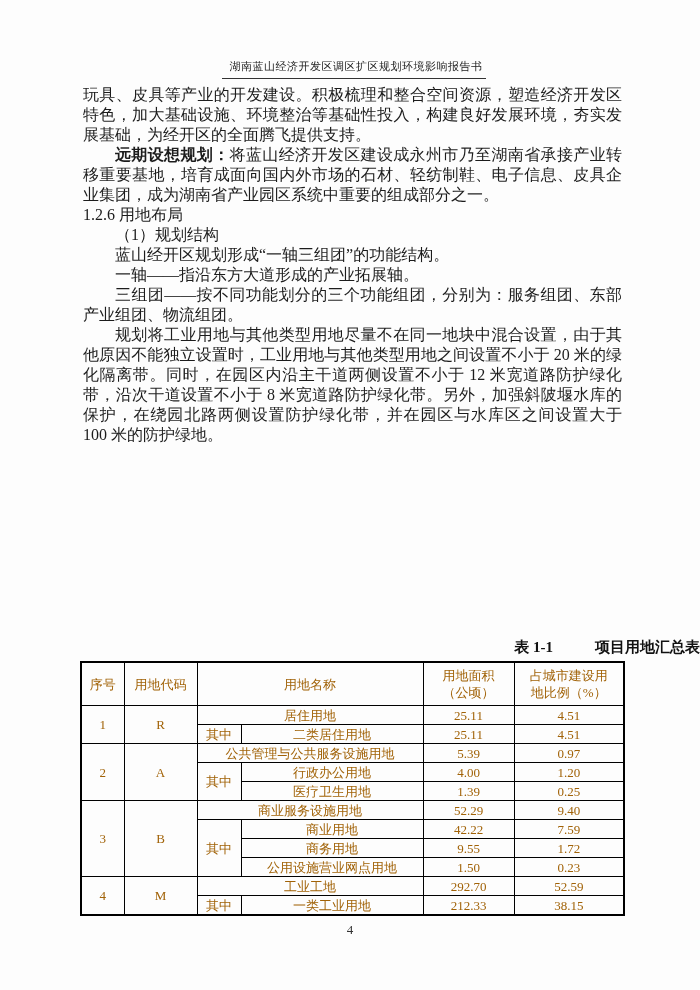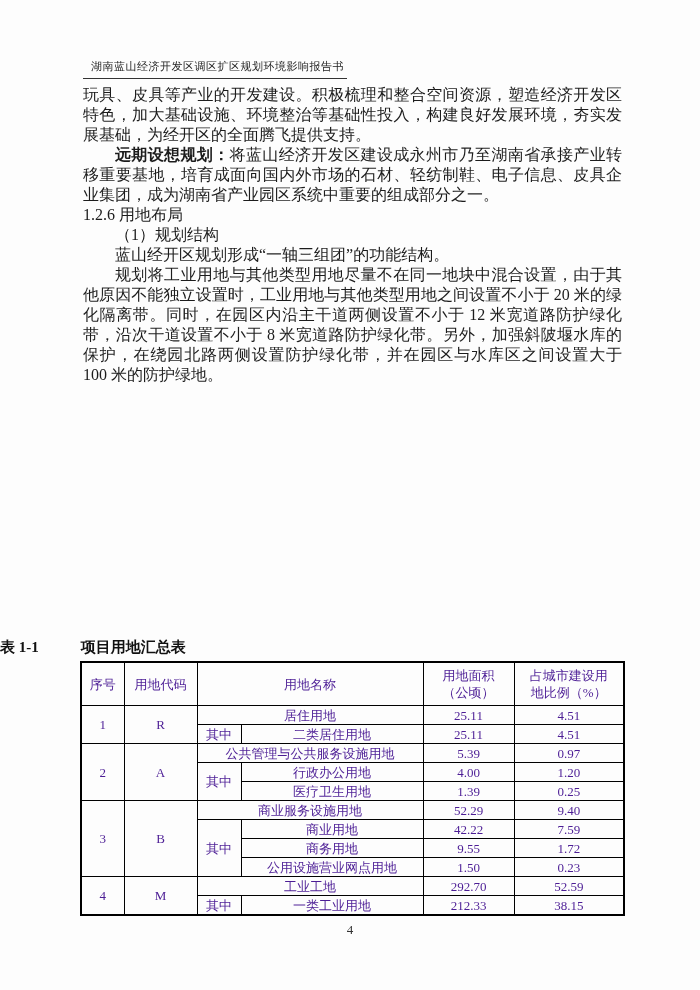--- a/index.html
+++ b/index.html
@@ -13,21 +13,21 @@
     position: relative;
     width: 700px; height: 990px;
     background: #fdfdfd;
     overflow: hidden;
   }
 
   
   .doc-header {
     position: absolute;
     top: 56px; right: 76px; left: 83px;
-    text-align: left;
+    text-align: center;
   }
   .doc-header .title-line {
     display: inline-block;
     font-size: 11px;
     letter-spacing: 0.5px;
     color: #222;
     padding: 0 3px 4px 8px;
     border-bottom: 1.5px solid #333;
   }
 
@@ -40,36 +40,36 @@
     text-align: justify;
   }
   .body-text p { margin: 0; text-indent: 32px; }
   .body-text p.noind { text-indent: 0; }
   .body-text .lead-bold { font-weight: bold; }
 
   
   .tbl-caption {
     position: absolute;
     top: 638px; left: 0; width: 700px;
-    text-align: left;
+    text-align: right;
     font-weight: bold;
     font-size: 15px;
     color: #111;
   }
   .tbl-caption .cap-title { margin-left: 42px; }
 
   
   .tbl-wrap { position: absolute; top: 661px; left: 80px; }
   table.land-table {
     border-collapse: collapse;
     table-layout: fixed;
     width: 543px;
     border: 2px solid #000;
     font-size: 13px;
-    color: #4c1d95;
+    color: #a16207;
   }
   table.land-table td {
     border: 1px solid #000;
     text-align: center;
     vertical-align: middle;
     padding: 0 2px;
     height: 18px;
     line-height: 15px;
     overflow: hidden;
   }
@@ -87,20 +87,22 @@
   <div class="doc-header">
     <span class="title-line">湖南蓝山经济开发区调区扩区规划环境影响报告书</span>
   </div>
 
   <div class="body-text">
     <p class="noind">玩具、皮具等产业的开发建设。积极梳理和整合空间资源，塑造经济开发区特色，加大基础设施、环境整治等基础性投入，构建良好发展环境，夯实发展基础，为经开区的全面腾飞提供支持。</p>
     <p><span class="lead-bold">远期设想规划：</span><span>将蓝山经济开发区建设成永州市乃至湖南省承接产业转移重要基地，培育成面向国内外市场的石材、轻纺制鞋、电子信息、皮具企业集团，成为湖南省产业园区系统中重要的组成部分之一。</span></p>
     <p class="noind">1.2.6 用地布局</p>
     <p>（1）规划结构</p>
     <p>蓝山经开区规划形成“一轴三组团”的功能结构。</p>
+    <p>一轴——指沿东方大道形成的产业拓展轴。</p>
+    <p>三组团——按不同功能划分的三个功能组团，分别为：服务组团、东部产业组团、物流组团。</p>
     <p>规划将工业用地与其他类型用地尽量不在同一地块中混合设置，由于其他原因不能独立设置时，工业用地与其他类型用地之间设置不小于 20 米的绿化隔离带。同时，在园区内沿主干道两侧设置不小于 12 米宽道路防护绿化带，沿次干道设置不小于 8 米宽道路防护绿化带。另外，加强斜陂堰水库的保护，在绕园北路两侧设置防护绿化带，并在园区与水库区之间设置大于 100 米的防护绿地。</p>
   </div>
 
   <div class="tbl-caption">
     <span class="cap-label">表 1-1</span><span class="cap-title">项目用地汇总表</span>
   </div>
 
   <div class="tbl-wrap">
     <table class="land-table">
       <colgroup>

